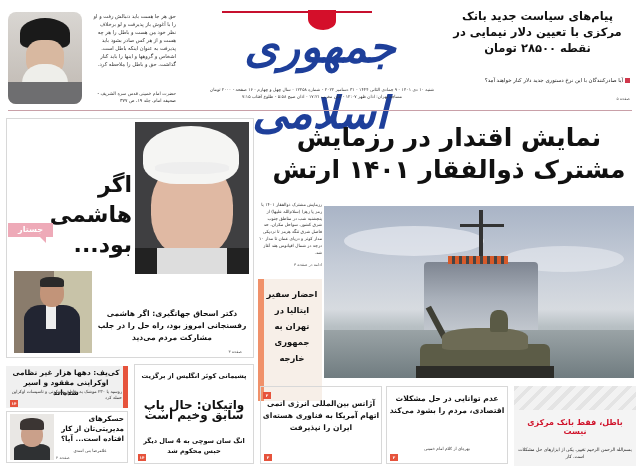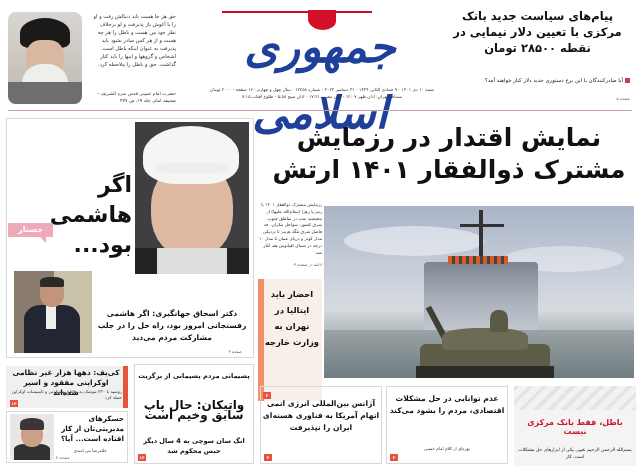--- a/index.html
+++ b/index.html
@@ -177,31 +177,31 @@
 <div class="abs manager-photo">
   <div class="suit"></div>
     <div class="head"></div>
     <div class="hair"></div>
 </div>
 <div class="abs manager-title">حسکرهای مدیریتی‌تان از کار افتاده است... آیا؟</div>
 <div class="abs manager-author">غلامرضا بنی اسدی</div>
 <div class="abs manager-ref">صفحه ۲</div>
 
 <div class="abs england-box"></div>
-<div class="abs england-t1">پشیمانی مردم پشیمانی از برگزیت</div>
+<div class="abs england-t1">پشیمانی کوئر انگلیس از برگزیت</div>
 <div class="abs england-t2">واتیکان: حال پاپ سابق وخیم است</div>
 <div class="abs england-t3">انگ سان سوچی به 4 سال دیگر حبس محکوم شد</div>
 <div class="abs badge" style="left:138px;top:454px;">۱۴</div>
 
 <div class="abs main-headline">نمایش اقتدار در رزمایش مشترک ذوالفقار ۱۴۰۱ ارتش</div>
 <div class="abs army-text">رزمایش مشترک ذوالفقار ۱۴۰۱ با رمز یا زهرا (سلام‌الله علیها) از پنجشنبه شب در مناطق جنوب شرق کشور، سواحل مکران، حد فاصل شرق تنگه هرمز تا نزدیکی مدار کوئر و دریای عمان تا مدار ۱۰ درجه در شمال اقیانوس هند آغاز شد.</div>
 <div class="abs army-ref">ادامه در صفحه ۳</div>
 
 <div class="abs italy-box"></div>
-<div class="abs italy-text">احضار باید ایتالیا در تهران به وزارت خارجه</div>
+<div class="abs italy-text">احضار سفیر ایتالیا در تهران به جمهوری خارجه</div>
 <div class="abs badge" style="left:263px;top:392px;">۳</div>
 
 <div class="abs main-photo">
   <div class="cloud1"></div>
     <div class="cloud2"></div>
   <div class="mast"></div>
     <div class="yard"></div>
   <div class="ship"></div>
     <div class="crew"></div>
   <div class="sea"></div>

